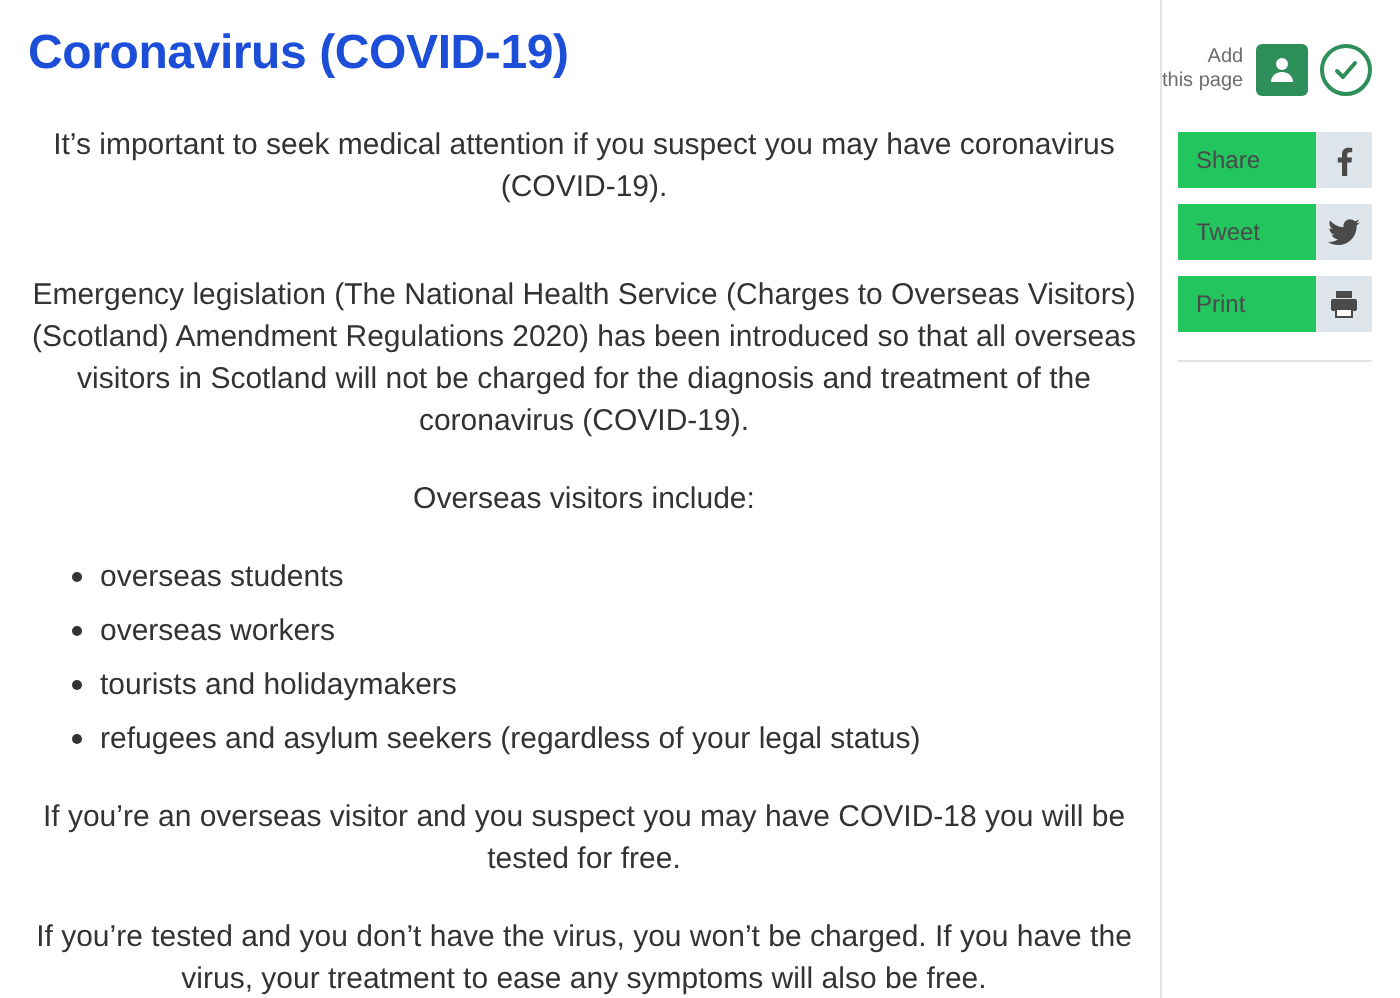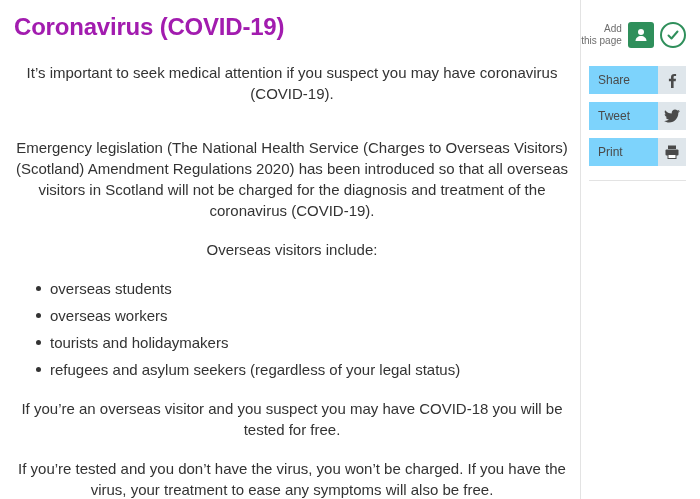--- a/index.html
+++ b/index.html
@@ -23,21 +23,21 @@
   .content {
     position: absolute;
     left: 14px;
     top: 12px;
     width: 556px;
   }
   h1.page-title {
     font-size: 24px;
     line-height: 30px;
     font-weight: bold;
-    color: #a21caf;
+    color: #1d4ed8;
     margin: 0 0 20px 0;
     letter-spacing: -0.2px;
   }
   p.para {
     font-size: 15px;
     line-height: 21px;
     margin: 0 0 18px 0;
     color: #333333;
     text-align: center;
   }
@@ -74,21 +74,21 @@
     right: 0;
     top: 0;
     width: 120px;
     border-left: 1px solid #e3e3e3;
     height: 499px;
     box-sizing: border-box;
   }
   .add-page {
     display: flex;
     align-items: center;
-    justify-content: center;
+    justify-content: space-between;
     padding: 22px 14px 0 0;
     gap: 6px;
   }
   .add-page-label {
     font-size: 10px;
     line-height: 12px;
     color: #6d6d6d;
     text-align: right;
   }
   .add-icon {
@@ -111,21 +111,21 @@
     box-sizing: border-box;
   }
   .share-list {
     margin-top: 18px;
     padding: 0 14px 0 8px;
   }
   .share-btn {
     display: flex;
     align-items: center;
     justify-content: space-between;
-    background: #7dd3fc;
+    background: #22c55e;
     margin-bottom: 8px;
     height: 28px;
     padding: 0 0 0 9px;
     box-sizing: border-box;
     cursor: pointer;
   }
   .share-btn .lbl {
     font-size: 12px;
     color: #4a4a4a;
   }

